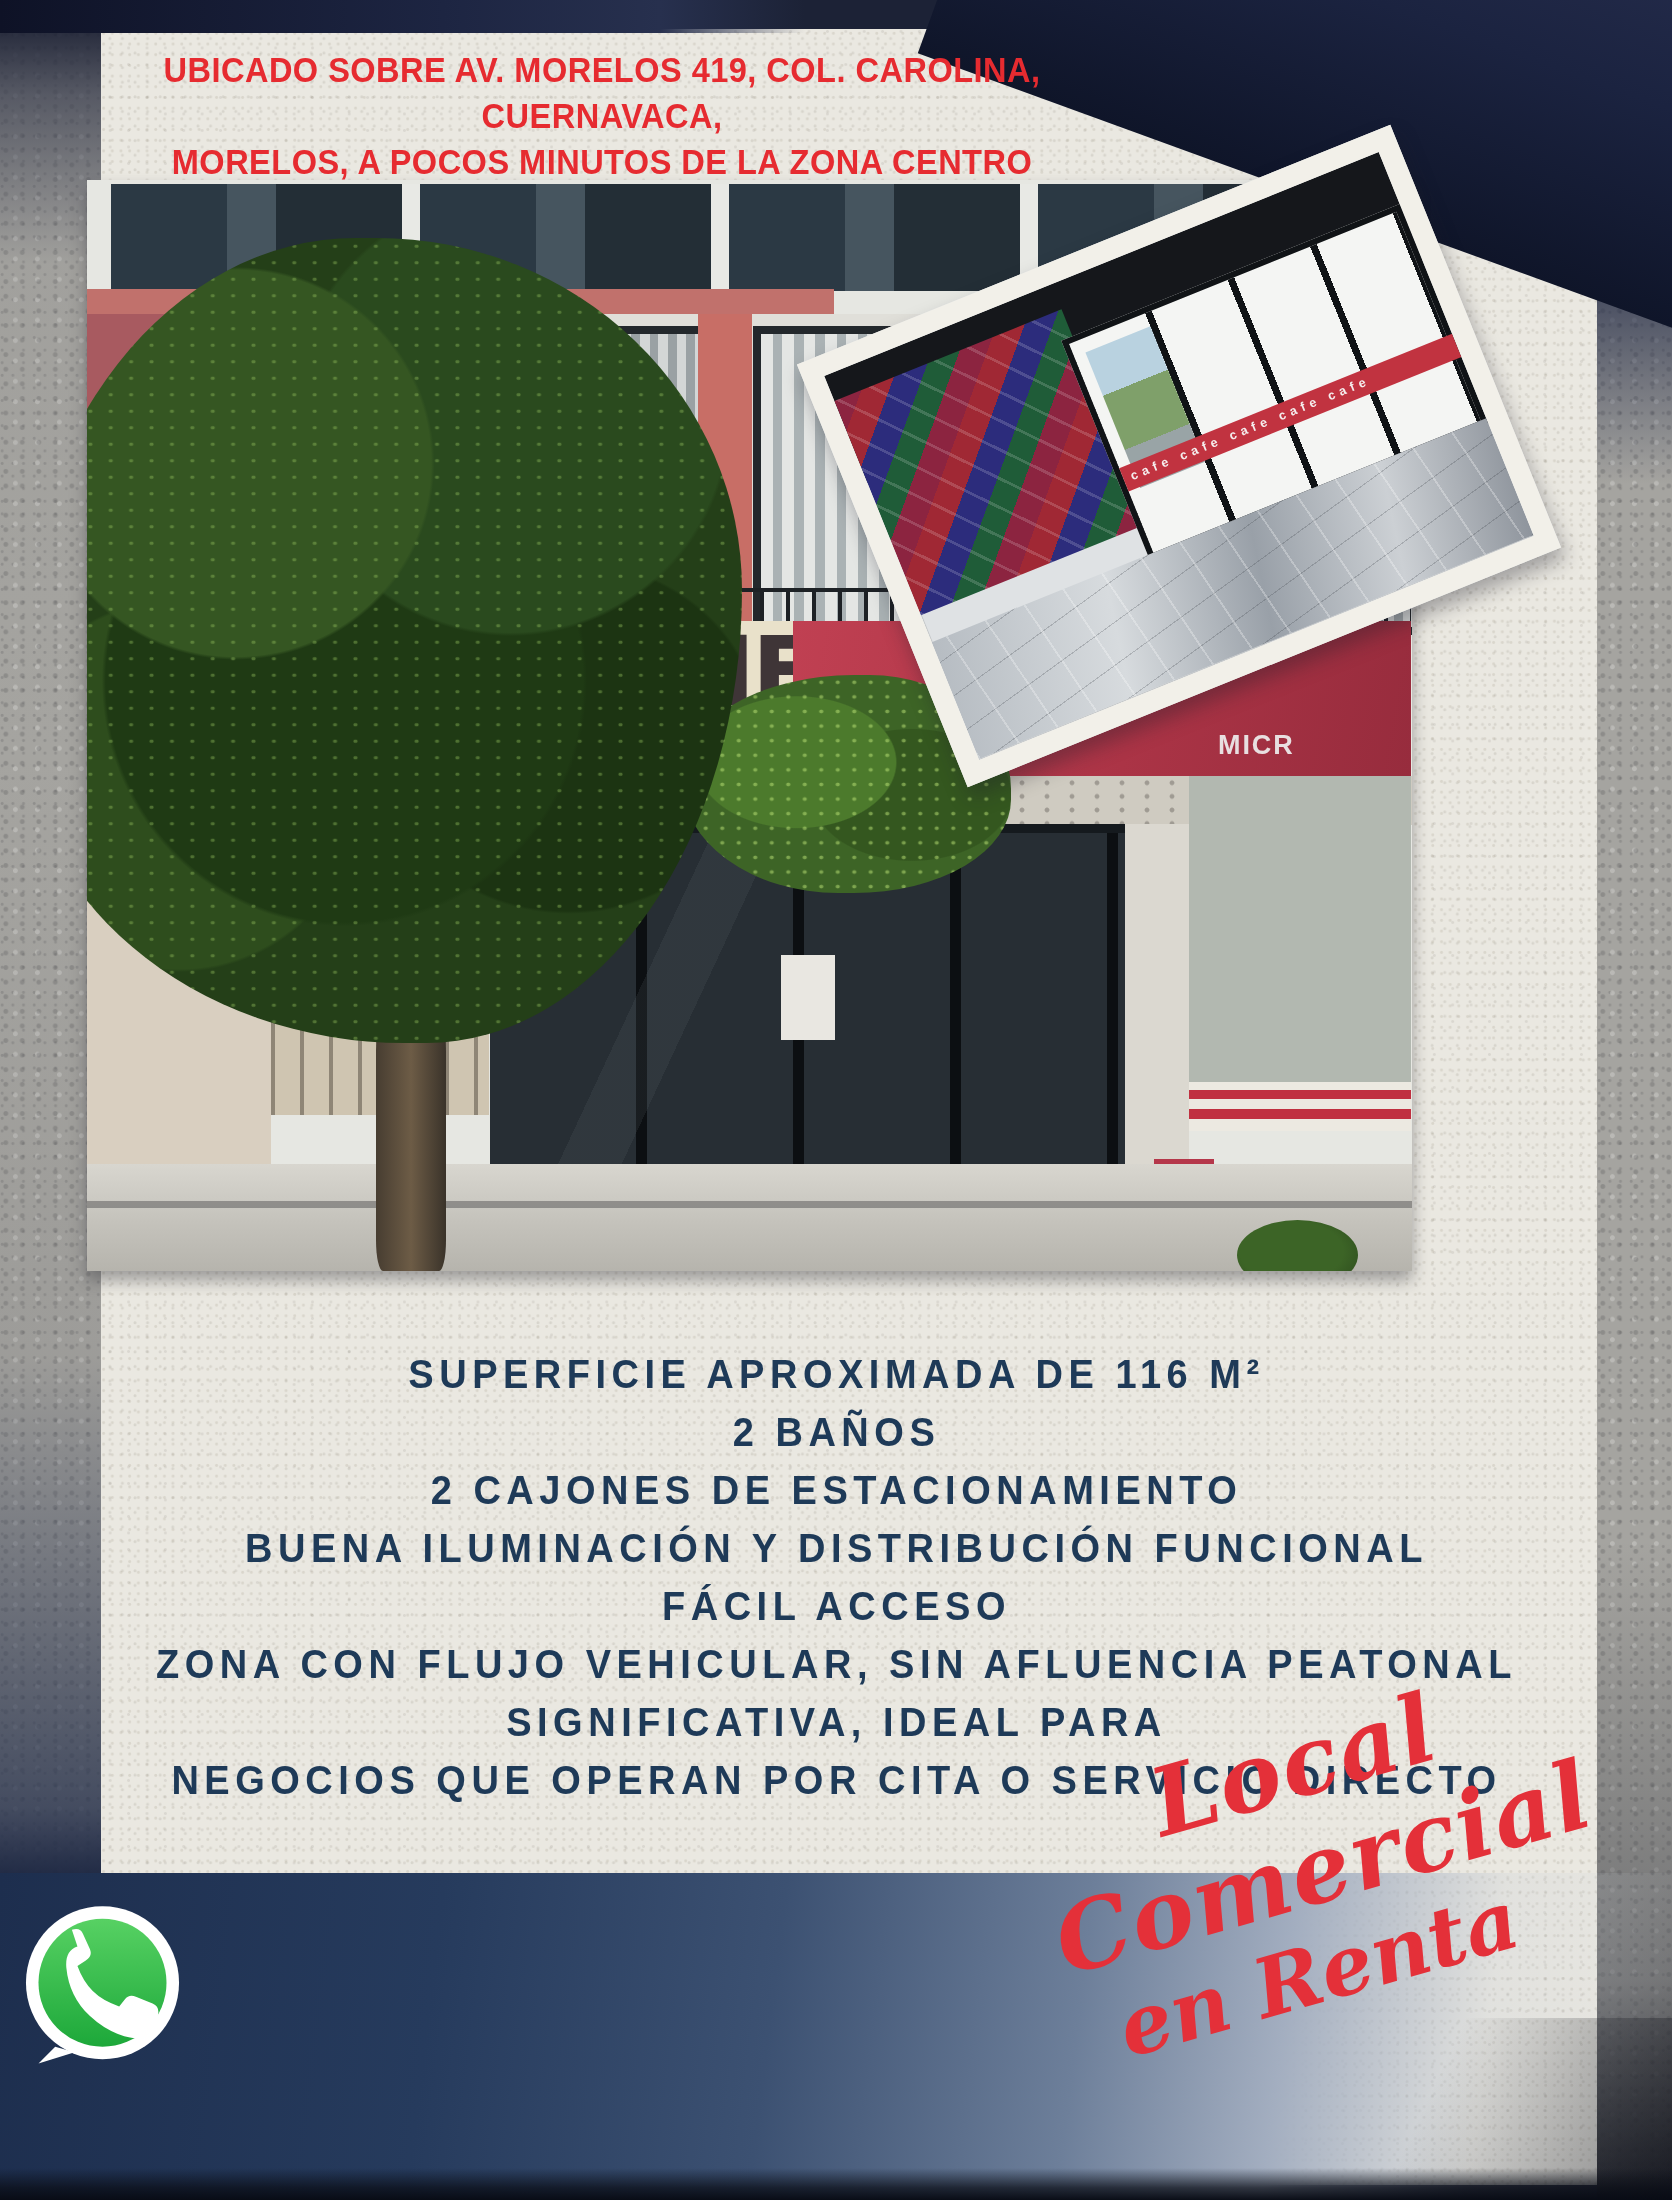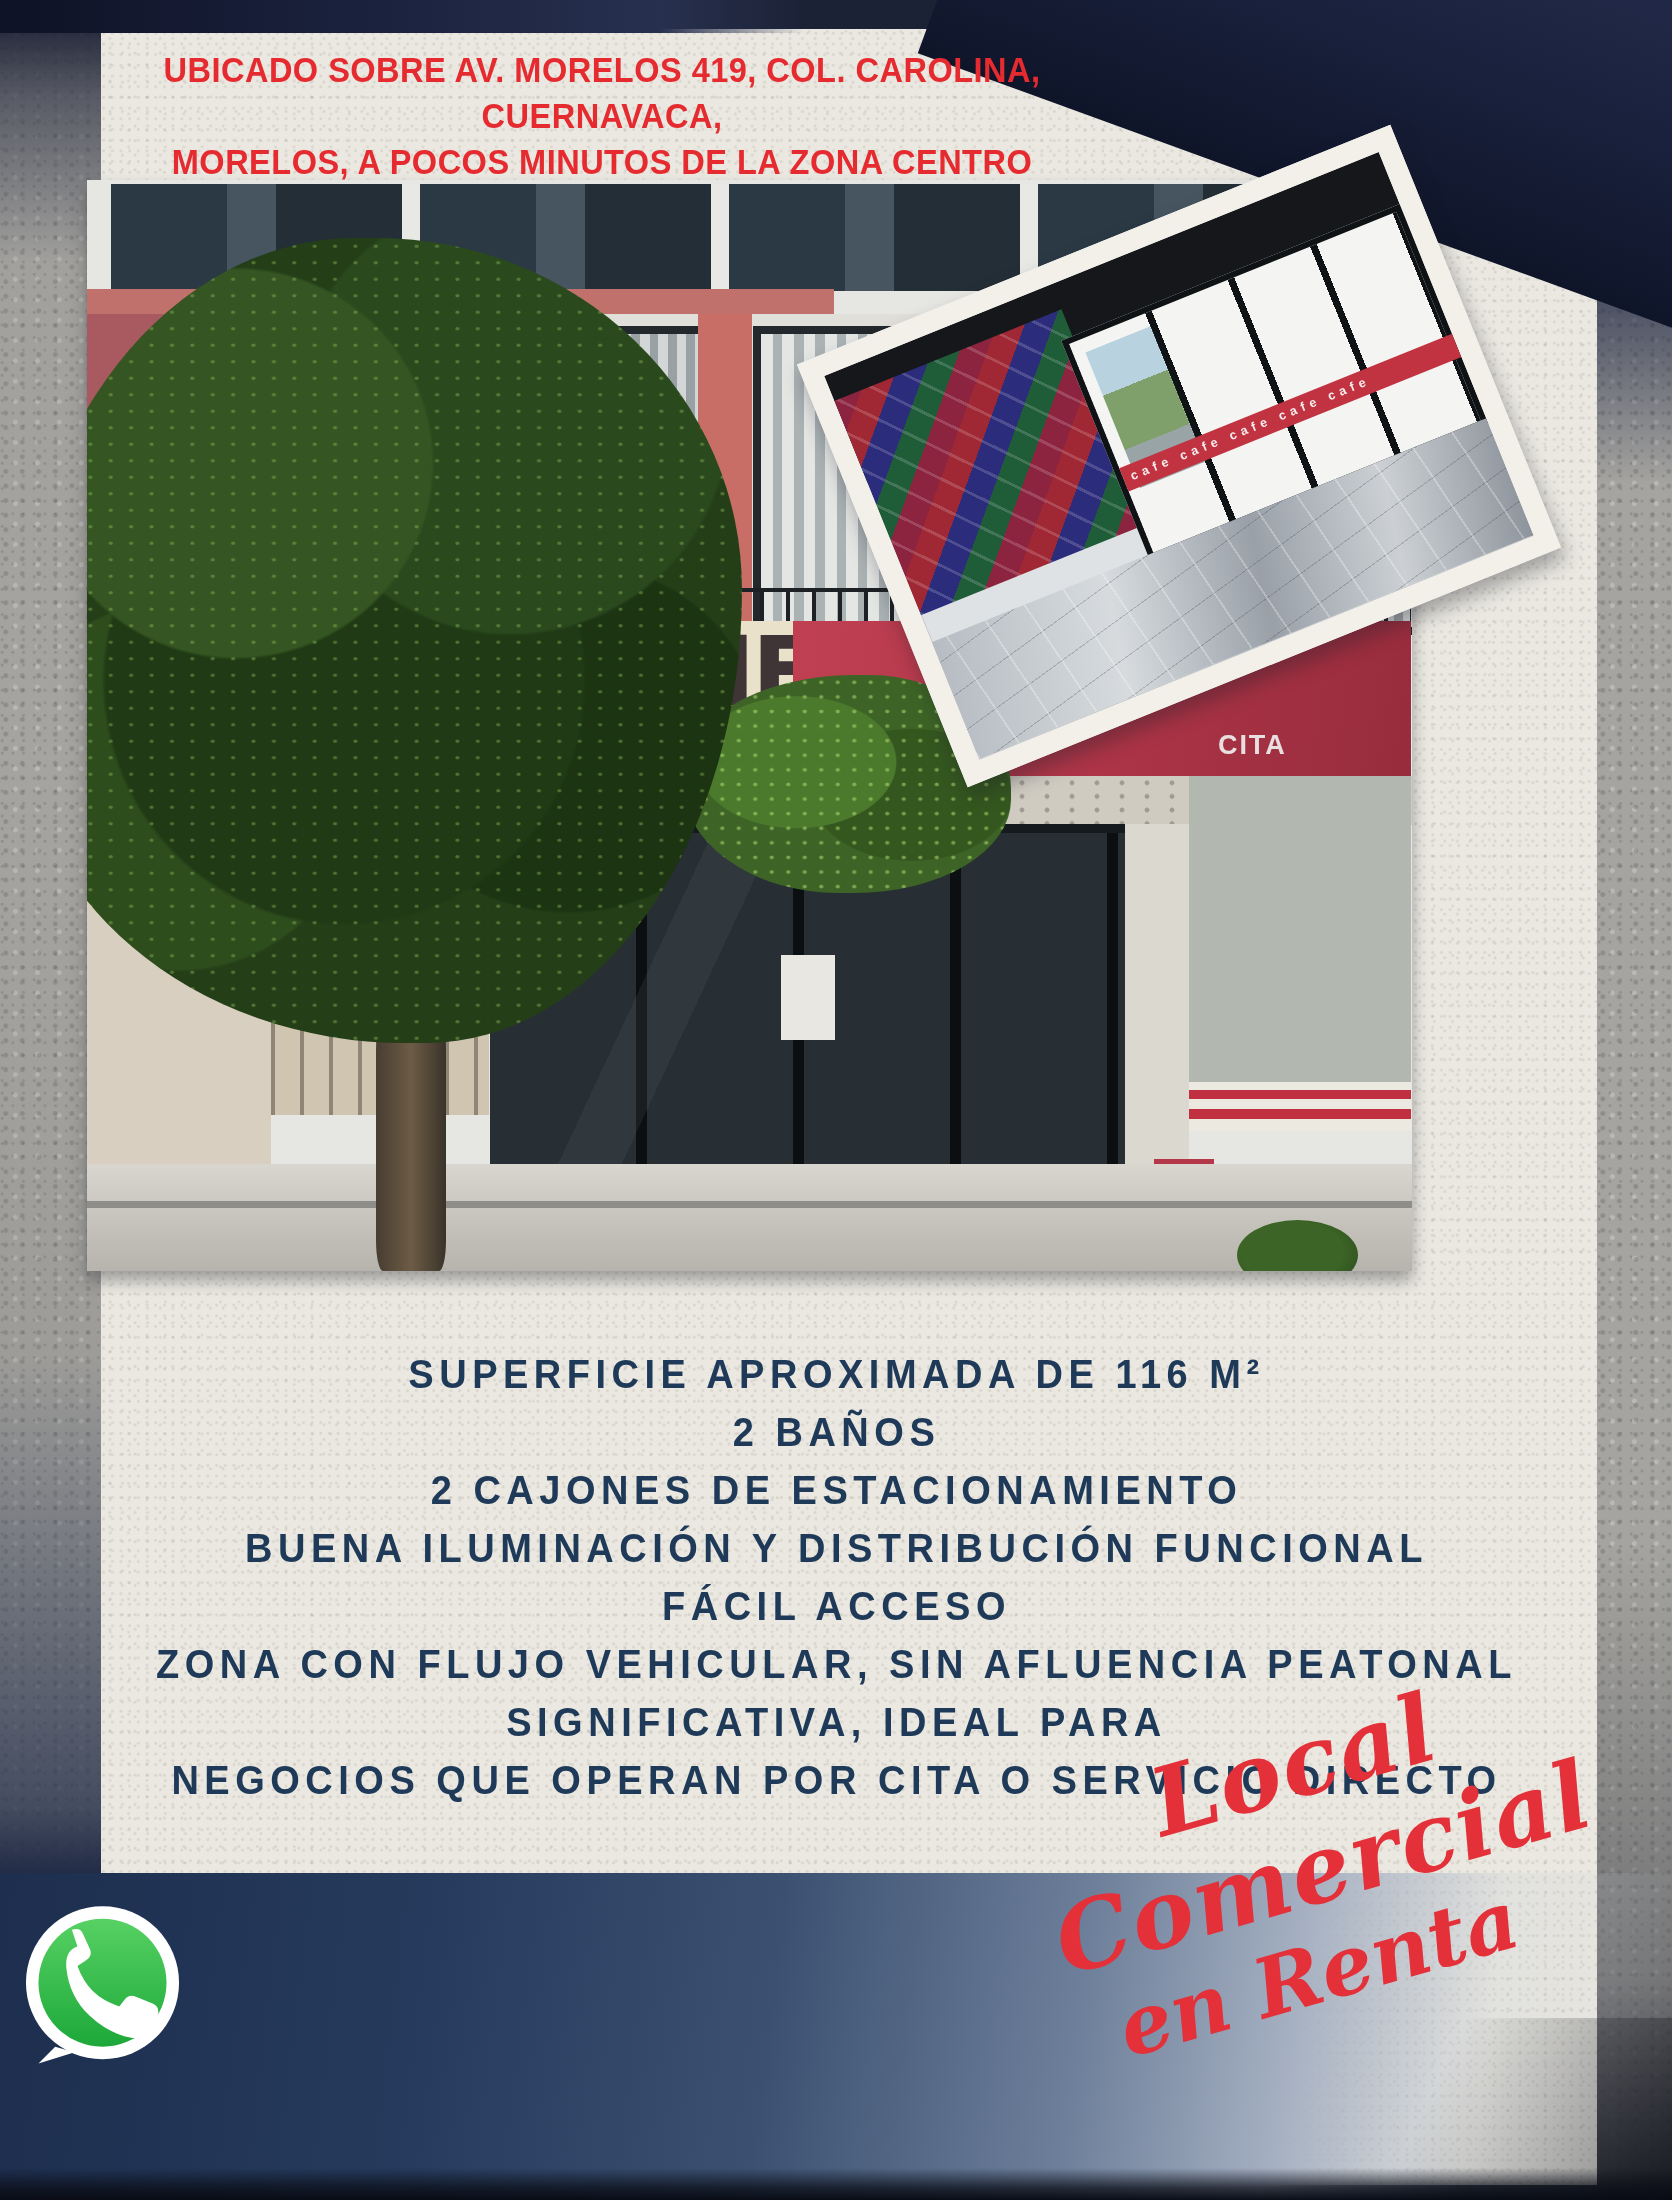--- a/index.html
+++ b/index.html
@@ -190,21 +190,21 @@
     <div class="abs blind pm-blind-c"></div>
     <div class="abs pm-col3"></div>
     <div class="abs blind pm-blind-d"></div>
     <div class="abs pm-rail"></div>
     <div class="abs pm-sign-cream">
       <div class="pm-sign-logo">ME</div>
       <div class="pm-sign-stripe"></div>
       <div class="pm-sign-tagline">RRO A TU MEDIDA</div>
     </div>
     <div class="abs pm-sign-red">
-      <div class="pm-sign-red-text">CITA</div>
+      <div class="pm-sign-red-text">MICR</div>
     </div>
     <div class="abs pm-lintel"></div>
     <div class="abs pm-left-wall"></div>
     <div class="abs pm-door">
       <div class="pm-address">419</div>
     </div>
     <div class="abs pm-storefront">
       <div class="pm-notice"></div>
     </div>
     <div class="abs pm-pillar"></div>

